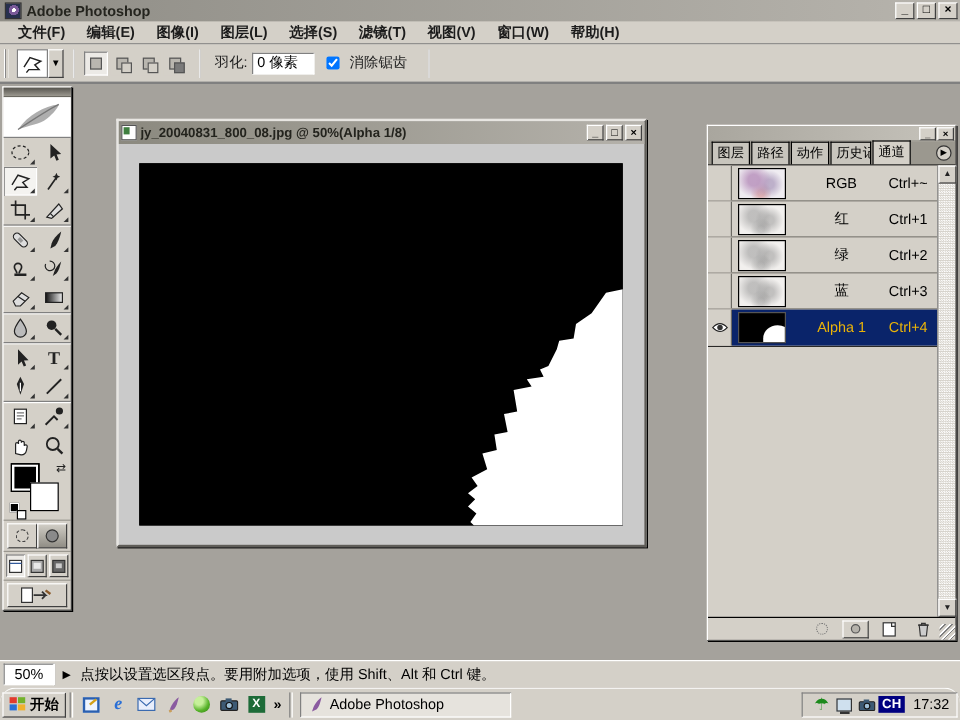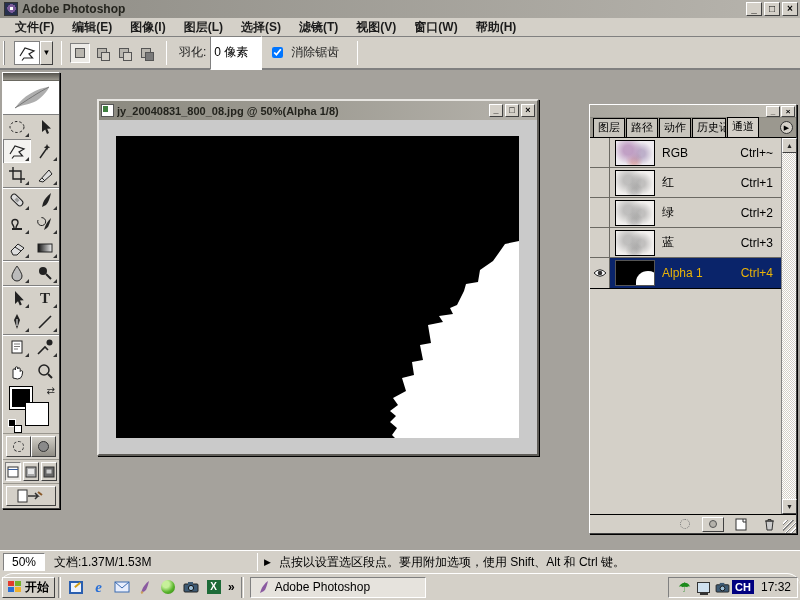--- a/index.html
+++ b/index.html
@@ -29,21 +29,21 @@
   .tool-preset { display:flex; align-items:center; margin-left:4px; }
   .tool-preset .cur-tool { width:26px; height:24px; background:#fff; border:1px solid #808080; display:flex; align-items:center; justify-content:center; }
   .tool-preset .drop { width:13px; height:24px; border:1px solid; border-color:#fff #404040 #404040 #fff; background:#d4d0c8; font-size:8px; text-align:center; line-height:22px; }
   .sep-v { width:1px; height:24px; background:#808080; border-right:1px solid #fff; margin:0 8px; }
   .mode-btn { width:20px; height:20px; margin-right:2px; display:flex; align-items:center; justify-content:center; background:#d4d0c8; }
   .mode-btn.pressed { border:1px solid; border-color:#808080 #fff #fff #808080; background:#eceae6; }
   .mode-glyph { width:10px; height:10px; border:1px solid #555; background:#b9b6af; position:relative; }
   .mode-glyph.add:after, .mode-glyph.sub:after, .mode-glyph.int:after { content:""; position:absolute; width:7px; height:7px; border:1px solid #555; background:#d4d0c8; right:-4px; bottom:-4px; }
   .mode-glyph.int:after { background:#7a7a7a; }
   .label { margin:0 4px; color:#1c1c1c; }
-  .feather-input { width:52px; height:34px; border:1px solid; border-color:#808080 #fff #fff #808080; background:#fff; font-size:12px; padding:0 3px; font-family:inherit; }
+  .feather-input { width:52px; height:18px; border:1px solid; border-color:#808080 #fff #fff #808080; background:#fff; font-size:12px; padding:0 3px; font-family:inherit; }
   .cb { width:11px; height:11px; margin:0 4px 0 10px; }
 
   
   .workspace { position:absolute; left:0; top:70px; width:800px; height:480px; background:#a5a29c; }
 
   
   .toolbox { position:absolute; left:2px; top:2px; width:58px; background:#d4d0c8;
     border:1px solid; border-color:#fff #404040 #404040 #fff; box-shadow:1px 1px 0 #000; }
   .toolbox-strip { height:8px; background:linear-gradient(180deg,#56544e,#9b988f); border-bottom:1px solid #6a6860; }
   .toolbox-logo { height:34px; background:#fff; display:flex; align-items:center; justify-content:center; border-bottom:1px solid #808080; }
@@ -82,21 +82,21 @@
   .palette { position:absolute; left:589px; top:34px; width:208px; height:430px; background:#d4d0c8;
     border:1px solid; border-color:#fff #404040 #404040 #fff; box-shadow:1px 1px 0 #000; display:flex; flex-direction:column; }
   .pal-titlebar { height:13px; background:linear-gradient(90deg,#a9a69e,#c6c3bb); display:flex; justify-content:flex-end; align-items:center; padding:1px 1px; border-bottom:1px solid #8a8880; }
   .pal-btn { width:14px; height:11px; margin-left:1px; border:1px solid; border-color:#fff #404040 #404040 #fff; background:#d4d0c8; font-size:8px; line-height:9px; text-align:center; font-weight:bold; }
   .pal-tabs { height:19px; background:#9b988f; display:flex; align-items:flex-end; padding-left:3px; position:relative; }
   .pal-tab { border:1px solid #000; border-bottom:none; background:#c8c5bd; padding:1px 4px 2px; font-size:11px; margin-right:1px; white-space:nowrap; overflow:hidden;margin-top:16px; }
   .pal-tab.active { background:#d4d0c8; padding-bottom:3px; font-weight:normal; }
   .pal-tab.clipped { max-width:34px; }
   .pal-menu-btn { position:absolute; right:3px; top:3px; width:13px; height:13px; border:1px solid #333; border-radius:50%; background:#d4d0c8; font-size:7px; line-height:12px; text-align:center; }
   .pal-body { flex:1; position:relative; border-top:1px solid #000; }
-  .rows { position:absolute; left:0; top:0; right:15px; border-bottom:1px solid #000; }
+  .rows { position:absolute; left:0; top:0; right:15px; border-bottom:1px solid #000;text-align:center; }
   .ch-row { height:30px; display:flex; align-items:stretch; border-bottom:1px solid #6b6963; background:#d4d0c8; }
   .ch-row:last-child { border-bottom:none; }
   .eye-cell { width:20px; border-right:1px solid #6b6963; display:flex; align-items:center; justify-content:center; background:#d4d0c8; }
   .row-main { flex:1; display:flex; align-items:center; padding-left:5px; }
   .ch-row.selected .row-main { background:#0a246a; color:#eab308; }
   .thumb { width:40px; height:26px; border:1px solid #000; background:#f0eef0; margin-right:7px; position:relative; overflow:hidden; }
   .thumb.rgb { background:#efecf1; background-image:radial-gradient(circle at 32% 38%, rgba(188,152,192,.9) 0 16%, transparent 48%), radial-gradient(circle at 66% 52%, rgba(156,136,176,.6) 0 14%, transparent 42%), radial-gradient(circle at 48% 82%, rgba(205,125,125,.55) 0 10%, transparent 32%); }
   .thumb.gray { background:#f2f0ee; background-image:radial-gradient(circle at 32% 38%, rgba(150,150,150,.55) 0 16%, transparent 48%), radial-gradient(circle at 66% 52%, rgba(120,120,120,.4) 0 14%, transparent 42%), radial-gradient(circle at 48% 82%, rgba(130,130,130,.4) 0 10%, transparent 32%); }
   .thumb.alpha { background:#000; border-color:#555; }
   .thumb.alpha:after { content:""; position:absolute; right:-6px; bottom:-8px; width:24px; height:22px; background:#fff; border-radius:50% 50% 0 0; }
@@ -521,21 +521,20 @@
               <path d="M2,4 h9 M5,4 V2.5 h3 V4" fill="none" stroke="#333"></path>
             </svg>
           </div>
         <div class="grip-corner"></div>
       </div>
     </div>
   </div>
 
   <div class="statusbar">
     <div class="zoom-box">50%</div>
-    <div class="doc-size">文档:1.37M/1.53M</div>
     <div class="status-sep"></div>
     <div class="status-arrow">▶</div>
     <div class="status-hint">点按以设置选区段点。要用附加选项，使用 Shift、Alt 和 Ctrl 键。</div>
   </div>
 
   <div class="taskbar">
     <div class="start-btn">
       <div class="win-flag">
           <i class="wf1"></i>
           <i class="wf2"></i>

